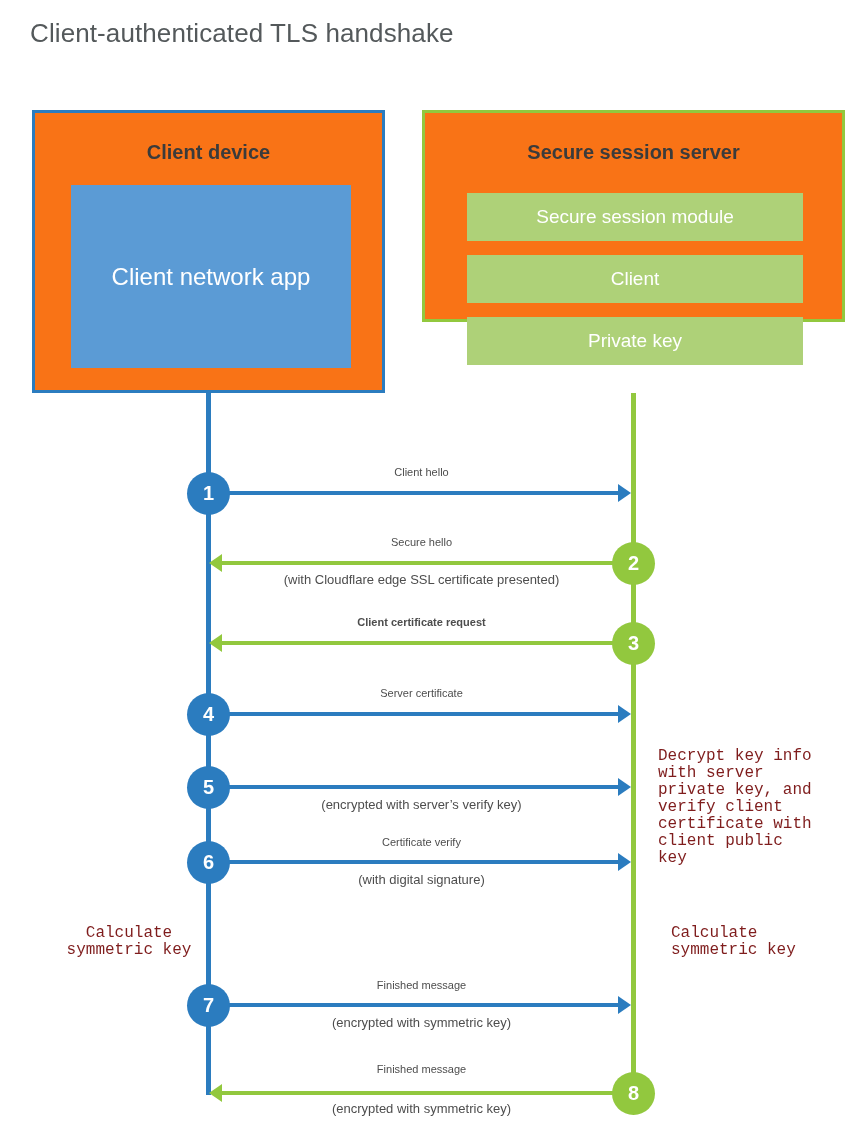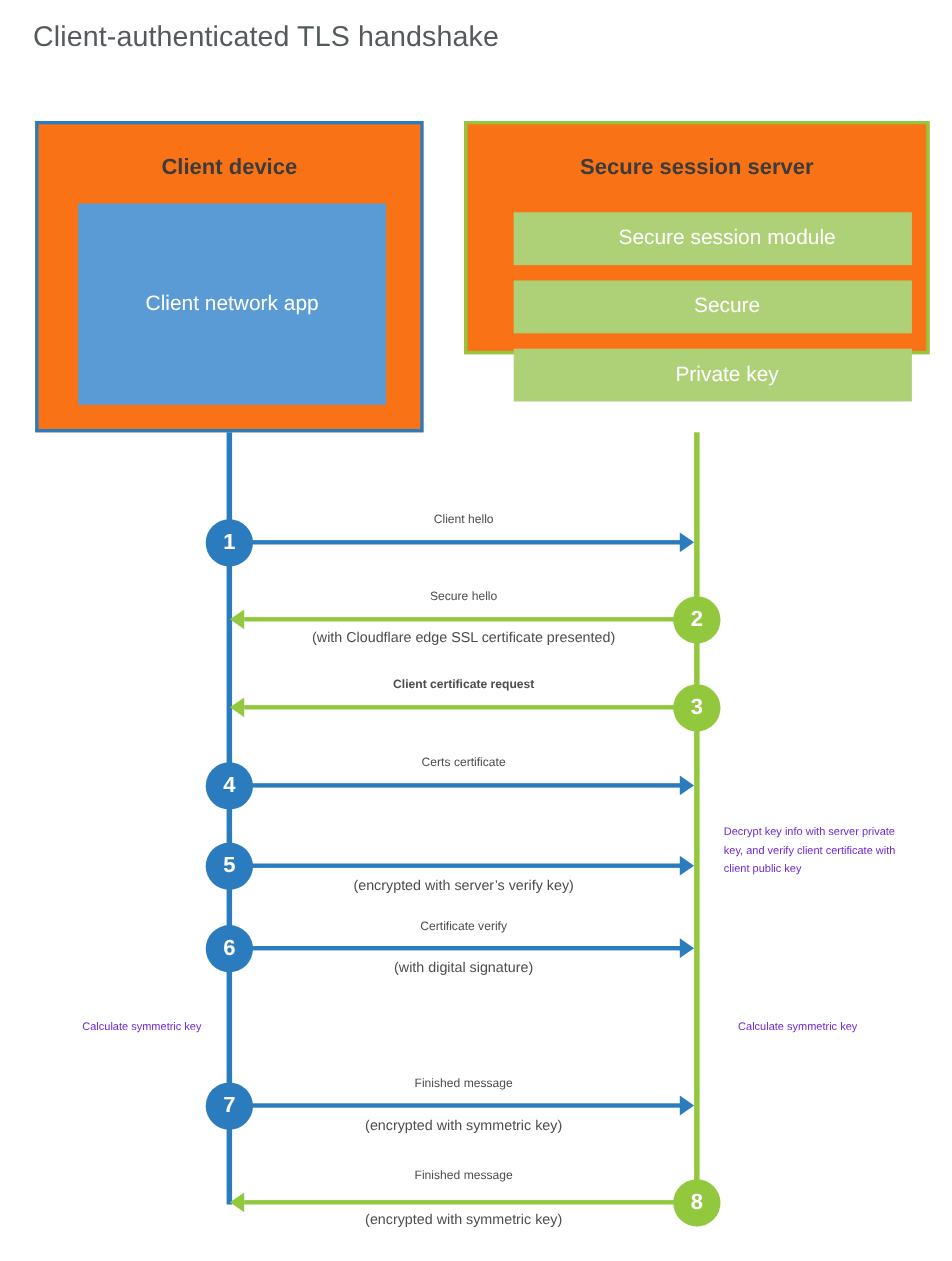--- a/index.html
+++ b/index.html
@@ -65,41 +65,40 @@
   }
 
   .client-app {
     position: absolute;
     left: 36px;
     top: 72px;
     width: 280px;
     height: 183px;
     background: #5b9bd5;
     color: #ffffff;
-    font-size: 19px;
+    font-size: 24px;
     line-height: 26px;
     display: flex;
     align-items: center;
     justify-content: center;
     text-align: center;
   }
 
   .server-bar {
     position: absolute;
     left: 42px;
     width: 336px;
     height: 48px;
     background: #aed178;
     color: #ffffff;
     font-size: 19px;
     display: flex;
     align-items: center;
     justify-content: center;
     text-align: center;
-    padding-left: 26px;
   }
   .server-bar.b0 { top: 80px; }
   .server-bar.b1 { top: 142px; }
   .server-bar.b2 { top: 204px; }
 
   
   .lifeline {
     position: absolute;
     width: 5px;
   }
@@ -162,43 +161,44 @@
     position: absolute;
     text-align: center;
     font-size: 13px;
     color: #4d4d4d;
     white-space: nowrap;
   }
 
   
   .side-note {
     position: absolute;
-    font-size: 10px;
+    font-size: 16px;
     line-height: 17px;
-    color: #6d28d9;
+    color: #7f1d1d;
+    font-family: Liberation Mono, monospace;
   }
   .side-note.left  { text-align: center; }
   .side-note.right { text-align: left; }
 </style>
 </head>
 <body>
 
 <div id="diagram">
 
   <div class="title">Client-authenticated TLS handshake</div>
 
   <div class="party-box client">
     <div class="party-title">Client device</div>
     <div class="client-app">Client network app</div>
   </div>
 
   <div class="party-box server">
     <div class="party-title">Secure session server</div>
     <div class="server-bar b0">Secure session module</div>
-    <div class="server-bar b1">Secure</div>
+    <div class="server-bar b1">Client</div>
     <div class="server-bar b2">Private key</div>
   </div>
 
   <div class="lifeline client"></div>
   <div class="lifeline server"></div>
 
   <div class="msg-label" style="left:209px; top:466px; width:425px;">Client hello</div>
   <div class="arrow-line blue" style="left:209px; top:491px; width:410px;"></div>
   <div class="arrow-head right blue" style="left:618px; top:484px;"></div>
   <div class="step-circle blue" style="left:187px; top:472px;">1</div>
@@ -207,21 +207,21 @@
   <div class="arrow-line green" style="left:222px; top:561px; width:412px;"></div>
   <div class="arrow-head left green" style="left:209px; top:554px;"></div>
   <div class="msg-sub" style="left:209px; top:572px; width:425px;">(with Cloudflare edge SSL certificate presented)</div>
   <div class="step-circle green" style="left:612px; top:542px;">2</div>
 
   <div class="msg-label" style="left:209px; top:616px; width:425px;font-weight:bold;">Client certificate request</div>
   <div class="arrow-line green" style="left:222px; top:641px; width:412px;"></div>
   <div class="arrow-head left green" style="left:209px; top:634px;"></div>
   <div class="step-circle green" style="left:612px; top:622px;">3</div>
 
-  <div class="msg-label" style="left:209px; top:687px; width:425px;">Certs certificate</div>
+  <div class="msg-label" style="left:209px; top:687px; width:425px;">Server certificate</div>
   <div class="arrow-line blue" style="left:209px; top:712px; width:410px;"></div>
   <div class="arrow-head right blue" style="left:618px; top:705px;"></div>
   <div class="step-circle blue" style="left:187px; top:693px;">4</div>
 
   <div class="arrow-line blue" style="left:209px; top:785px; width:410px;"></div>
   <div class="arrow-head right blue" style="left:618px; top:778px;"></div>
   <div class="msg-sub" style="left:209px; top:797px; width:425px;">(encrypted with server’s verify key)</div>
   <div class="step-circle blue" style="left:187px; top:766px;">5</div>
 
   <div class="side-note right" style="left:658px; top:748px; width:160px;">Decrypt key info with server private key, and verify client certificate with client public key</div>

